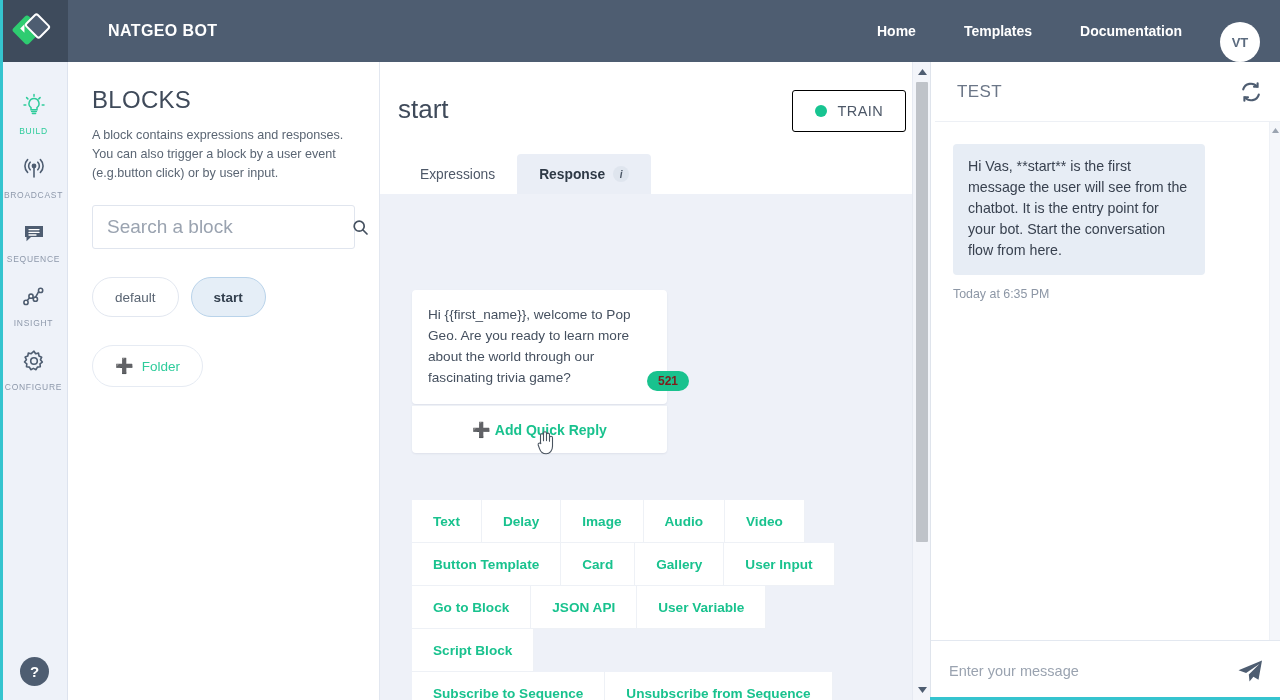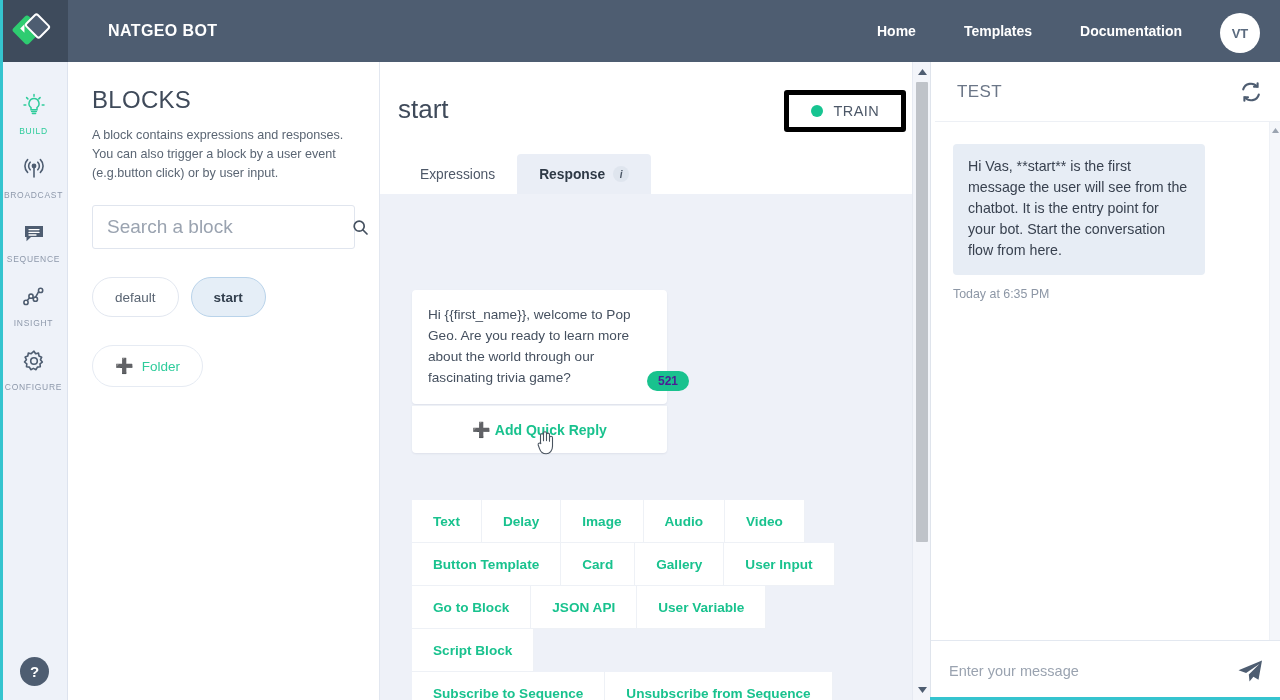--- a/index.html
+++ b/index.html
@@ -47,21 +47,21 @@
     display: flex; align-items: center; padding-left: 40px;
     color: #ffffff; font-size: 16px; font-weight: bold; letter-spacing: .4px;
   }
   .nav-spacer { flex: 1; }
   .nav-list { display: flex; align-items: stretch; }
   .nav-item {
     display: flex; align-items: center; padding: 0 24px;
     color: #ffffff; font-size: 14px; font-weight: bold;
     cursor: pointer; white-space: nowrap;
   }
-  .avatar-wrap { display: flex; align-items: center; padding: 4px 20px 0 14px; }
+  .avatar-wrap { display: flex; align-items: flex-end; padding: 4px 20px 0 14px; }
   .avatar {
     width: 40px; height: 40px; border-radius: 50%; background: #ffffff;
     display: flex; align-items: center; justify-content: center;
     color: #5b6b7f; font-size: 13px; font-weight: bold; cursor: pointer;
   }
 
   
   .rail {
     position: absolute; left: 0; top: 62px; width: 68px; height: 638px;
     background: #eef2f9; border-right: 1px solid #dde3ee;
@@ -130,21 +130,21 @@
   .main-header {
     position: absolute; left: 0; top: 0; width: 550px; height: 132px;
     background: #ffffff;
   }
   .block-name {
     position: absolute; left: 18px; top: 32px; font-size: 26px;
     color: #3f4a5a; font-weight: normal;
   }
   .train-btn {
     position: absolute; right: 24px; top: 28px; height: 42px; padding: 0 22px;
-    border: 5px solid #000000; border-radius: 3px; background: #ffffff;
+    border: 1px solid #000000; border-radius: 3px; background: #ffffff;
     display: flex; align-items: center; gap: 11px; cursor: pointer;
   }
   .train-dot { width: 12px; height: 12px; border-radius: 50%; background: #17c491; }
   .train-label { font-size: 14.5px; color: #4d5868; letter-spacing: .4px; }
   .tabs { position: absolute; left: 18px; bottom: 0; display: flex; align-items: flex-end; }
   .tab {
     height: 40px; padding: 0 22px; display: flex; align-items: center; gap: 8px;
     font-size: 13.8px; color: #4e5868; cursor: pointer; background: transparent;
   }
   .tab.active {
@@ -160,21 +160,21 @@
   .canvas { position: absolute; left: 0; top: 132px; width: 550px; height: 506px; }
 
   .msg-card-wrap { position: absolute; left: 32px; top: 96px; width: 255px; }
   .msg-card {
     background: #ffffff; border-radius: 4px; padding: 14px 16px 16px;
     box-shadow: 0 1px 2px rgba(40,55,80,.08);
   }
   .msg-text { font-size: 13.6px; line-height: 21px; color: #45505f; }
   .count-badge {
     position: absolute; right: -22px; bottom: 62px;
-    background: #19c28e; color: #4c1d95; border-radius: 11px;
+    background: #19c28e; color: #7f1d1d; border-radius: 11px;
     padding: 3px 11px; font-size: 12px; font-weight: bold;
   }
   .quick-reply {
     margin-top: 1px; background: #ffffff; border-top: 1px solid #eef1f6;
     height: 48px; display: flex; align-items: center; justify-content: center;
     gap: 4px; font-size: 14px; color: #19c28e; font-weight: bold; cursor: pointer;
     box-shadow: 0 1px 2px rgba(40,55,80,.08); border-radius: 0 0 4px 4px;
     position: relative;
   }
   .cursor-hand {

